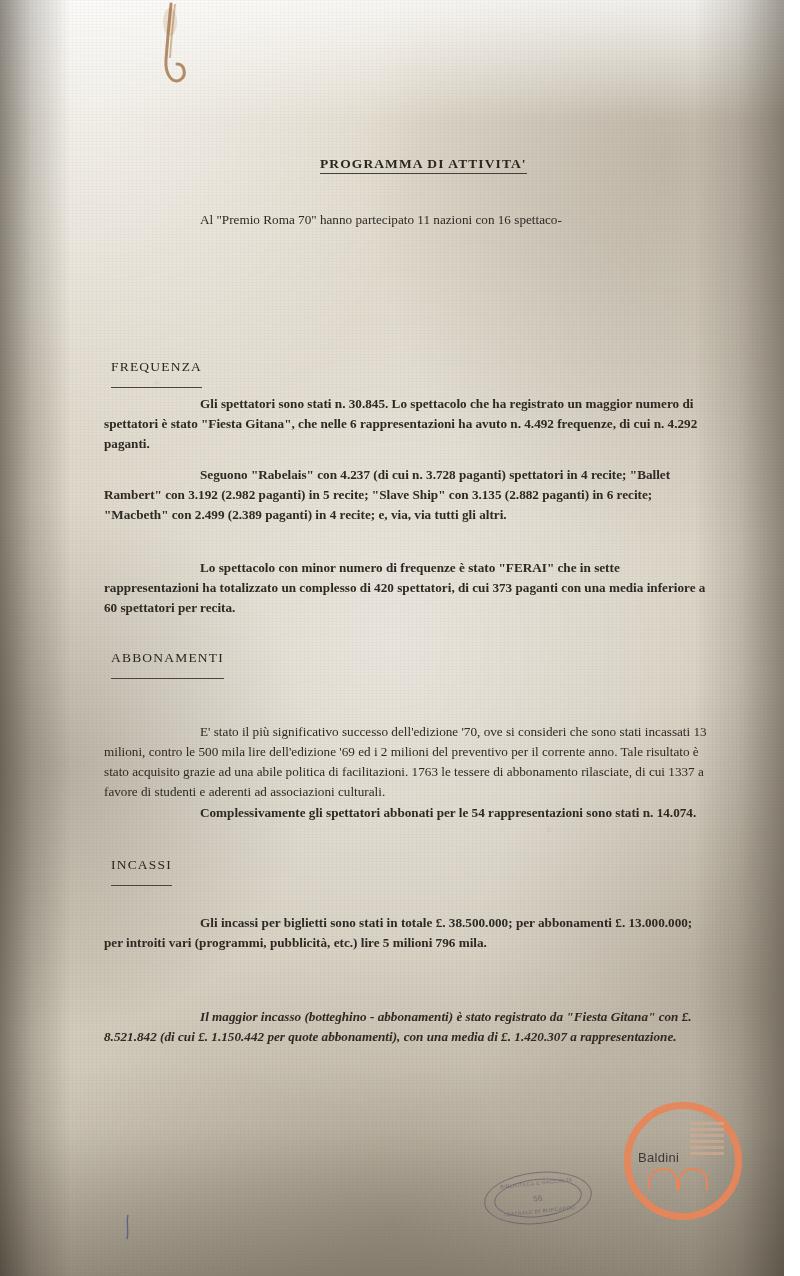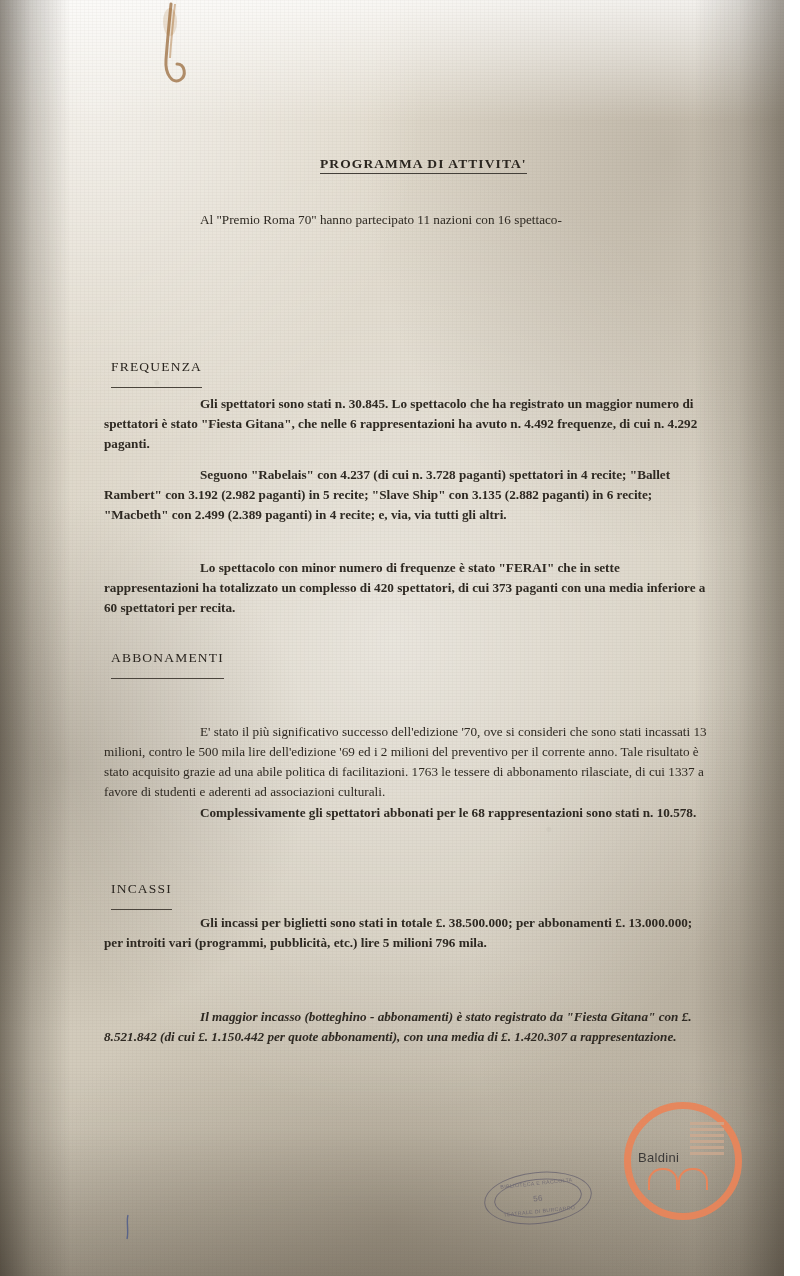--- a/index.html
+++ b/index.html
@@ -257,24 +257,24 @@
     </div>
     <div class="block" style="top: 558px;">
       <p class="indent b">Lo spettacolo con minor numero di frequenze è stato "FERAI" che in sette rappresentazioni ha totalizzato un complesso di 420 spettatori, di cui 373 paganti con una media inferiore a 60 spettatori per recita.</p>
     </div>
 
     <div class="heading" style="top: 650px;">ABBONAMENTI</div>
     <div class="block" style="top: 722px;">
       <p class="indent">E' stato il più significativo successo dell'edizione '70, ove si consideri che sono stati incassati 13 milioni, contro le 500 mila lire dell'edizione '69 ed i 2 milioni del preventivo per il corrente anno. Tale risultato è stato acquisito grazie ad una abile politica di facilitazioni. 1763 le tessere di abbonamento rilasciate, di cui 1337 a favore di studenti e aderenti ad associazioni culturali.</p>
     </div>
     <div class="block" style="top: 803px;">
-      <p class="indent b">Complessivamente gli spettatori abbonati per le 68 rappresentazioni sono stati n. 10.578.</p>
-    </div>
-
-    <div class="heading" style="top: 881px;">INCASSI</div>
+      <p class="indent b">Complessivamente gli spettatori abbonati per le 54 rappresentazioni sono stati n. 14.074.</p>
+    </div>
+
+    <div class="heading" style="top: 857px;">INCASSI</div>
     <div class="block" style="top: 913px;">
       <p class="indent b">Gli incassi per biglietti sono stati in totale £. 38.500.000; per abbonamenti £. 13.000.000; per introiti vari (programmi, pubblicità, etc.) lire 5 milioni 796 mila.</p>
     </div>
     <div class="block" style="top: 1007px; font-style: italic;">
       <p class="indent b">Il maggior incasso (botteghino - abbonamenti) è stato registrato da "Fiesta Gitana" con £. 8.521.842 (di cui £. 1.150.442 per quote abbonamenti), con una media di £. 1.420.307 a rappresentazione.</p>
     </div>
 
   </div>
 
   <div id="stamp">

